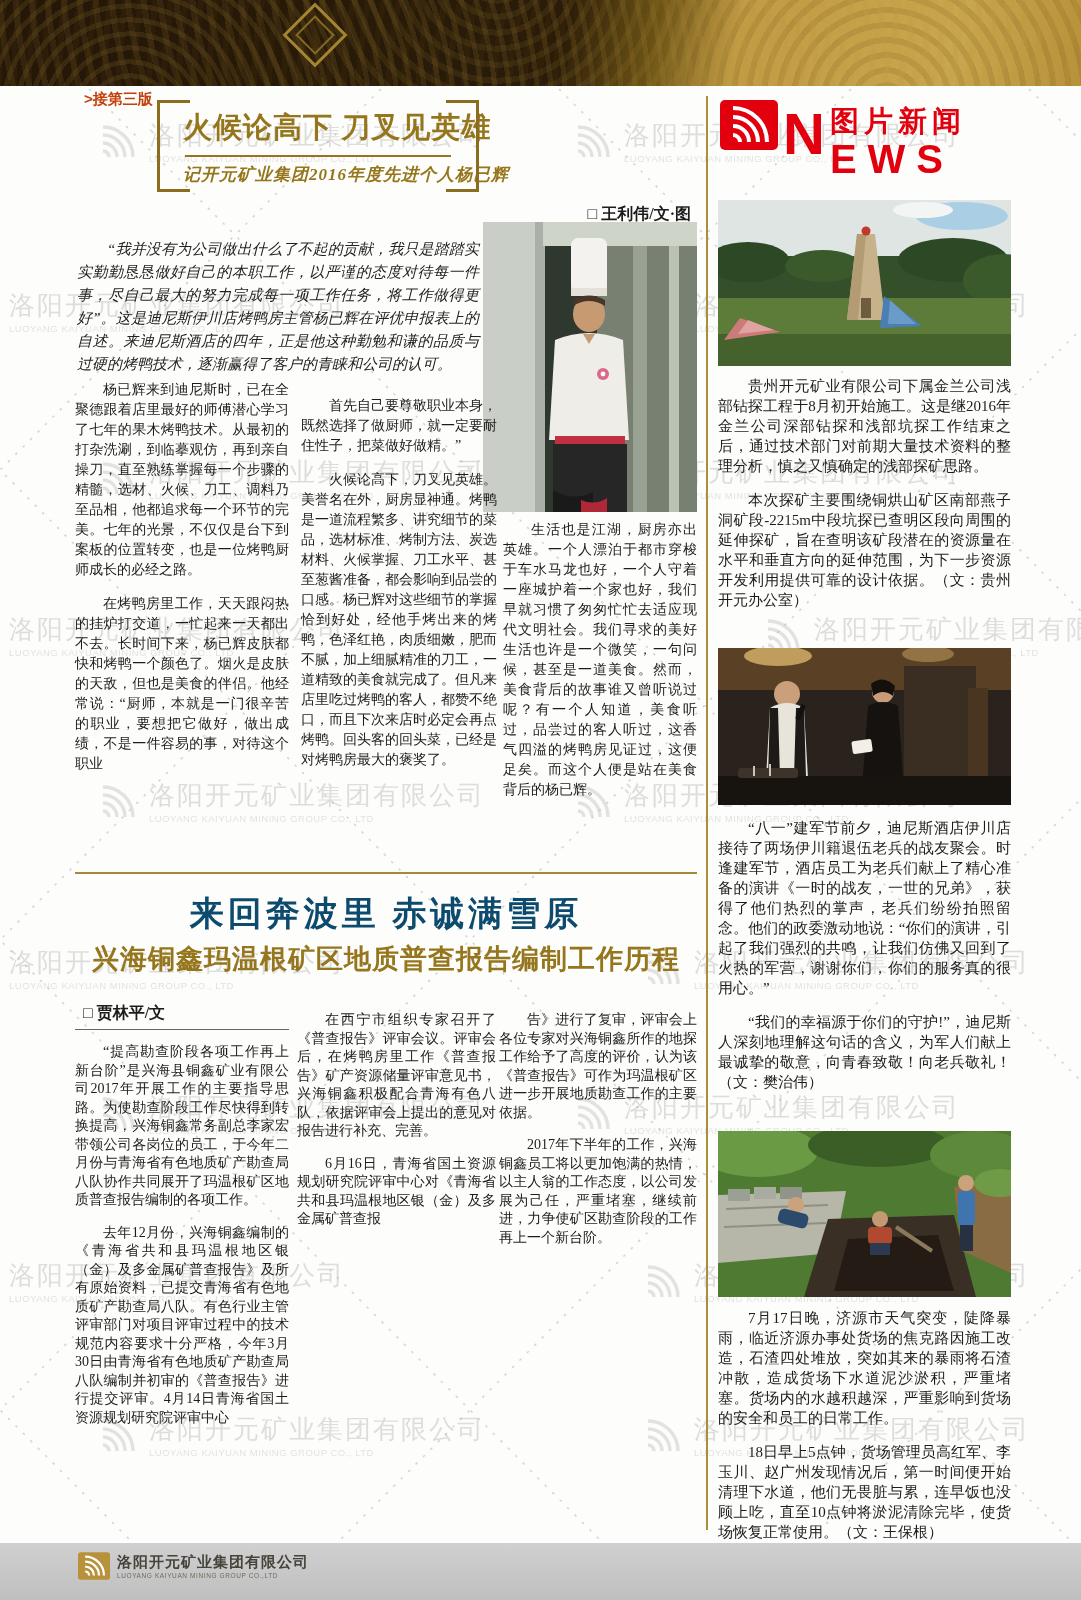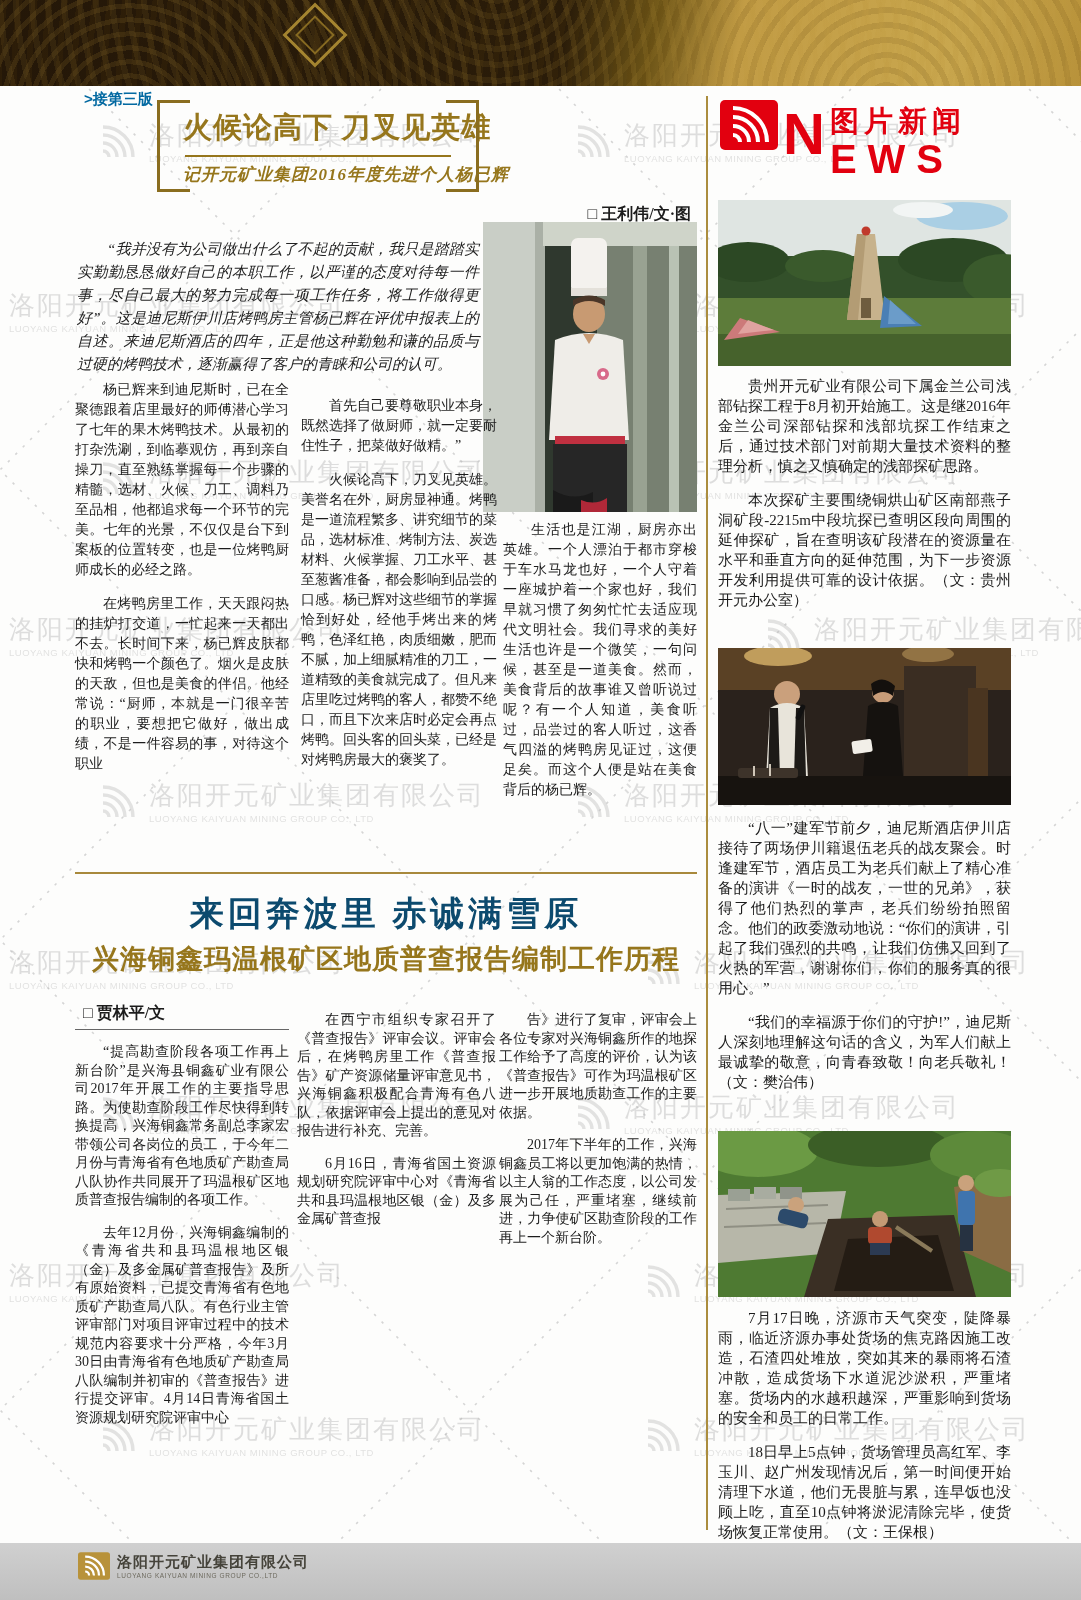--- a/index.html
+++ b/index.html
@@ -21,21 +21,21 @@
   
   #dots{position:absolute;left:0;top:0;pointer-events:none;}
   .wm{position:absolute;display:flex;align-items:center;gap:8px;opacity:.42;pointer-events:none;white-space:nowrap;}
   .wm-cn{font-size:26px;letter-spacing:2px;color:#b3b3b3;font-family:"Liberation Sans",sans-serif;}
   .wm-en{font-size:9.5px;letter-spacing:.5px;color:#bcbcbc;font-family:"Liberation Sans",sans-serif;}
 
   
   p{margin:0;text-indent:2em;text-align:justify;}
   .vrule{position:absolute;left:706px;top:96px;height:1434px;border-left:2px solid #ab8d3e;}
   .continued{position:absolute;left:84px;top:90px;font-family:"Liberation Sans",sans-serif;
-    font-weight:bold;font-size:15px;color:#0369a1;}
+    font-weight:bold;font-size:15px;color:#c2410c;}
 
   
   #article1{position:absolute;left:75px;top:96px;width:622px;height:780px;}
   .a1-head{position:absolute;left:82px;top:4px;width:322px;padding:8px 26px 6px;box-sizing:border-box;text-align:center;}
   .bracket{position:absolute;top:0;bottom:0;width:30px;}
   .bracket.l{left:0;border-left:3px solid #8a6d1f;}
   .bracket.r{right:0;border-right:3px solid #8a6d1f;}
   .bracket.l:before,.bracket.r:before{content:"";position:absolute;top:0;width:30px;border-top:3px solid #8a6d1f;}
   .bracket.l:after,.bracket.r:after{content:"";position:absolute;bottom:0;width:30px;border-bottom:3px solid #8a6d1f;}
   .bracket.l:before,.bracket.l:after{left:0;}

